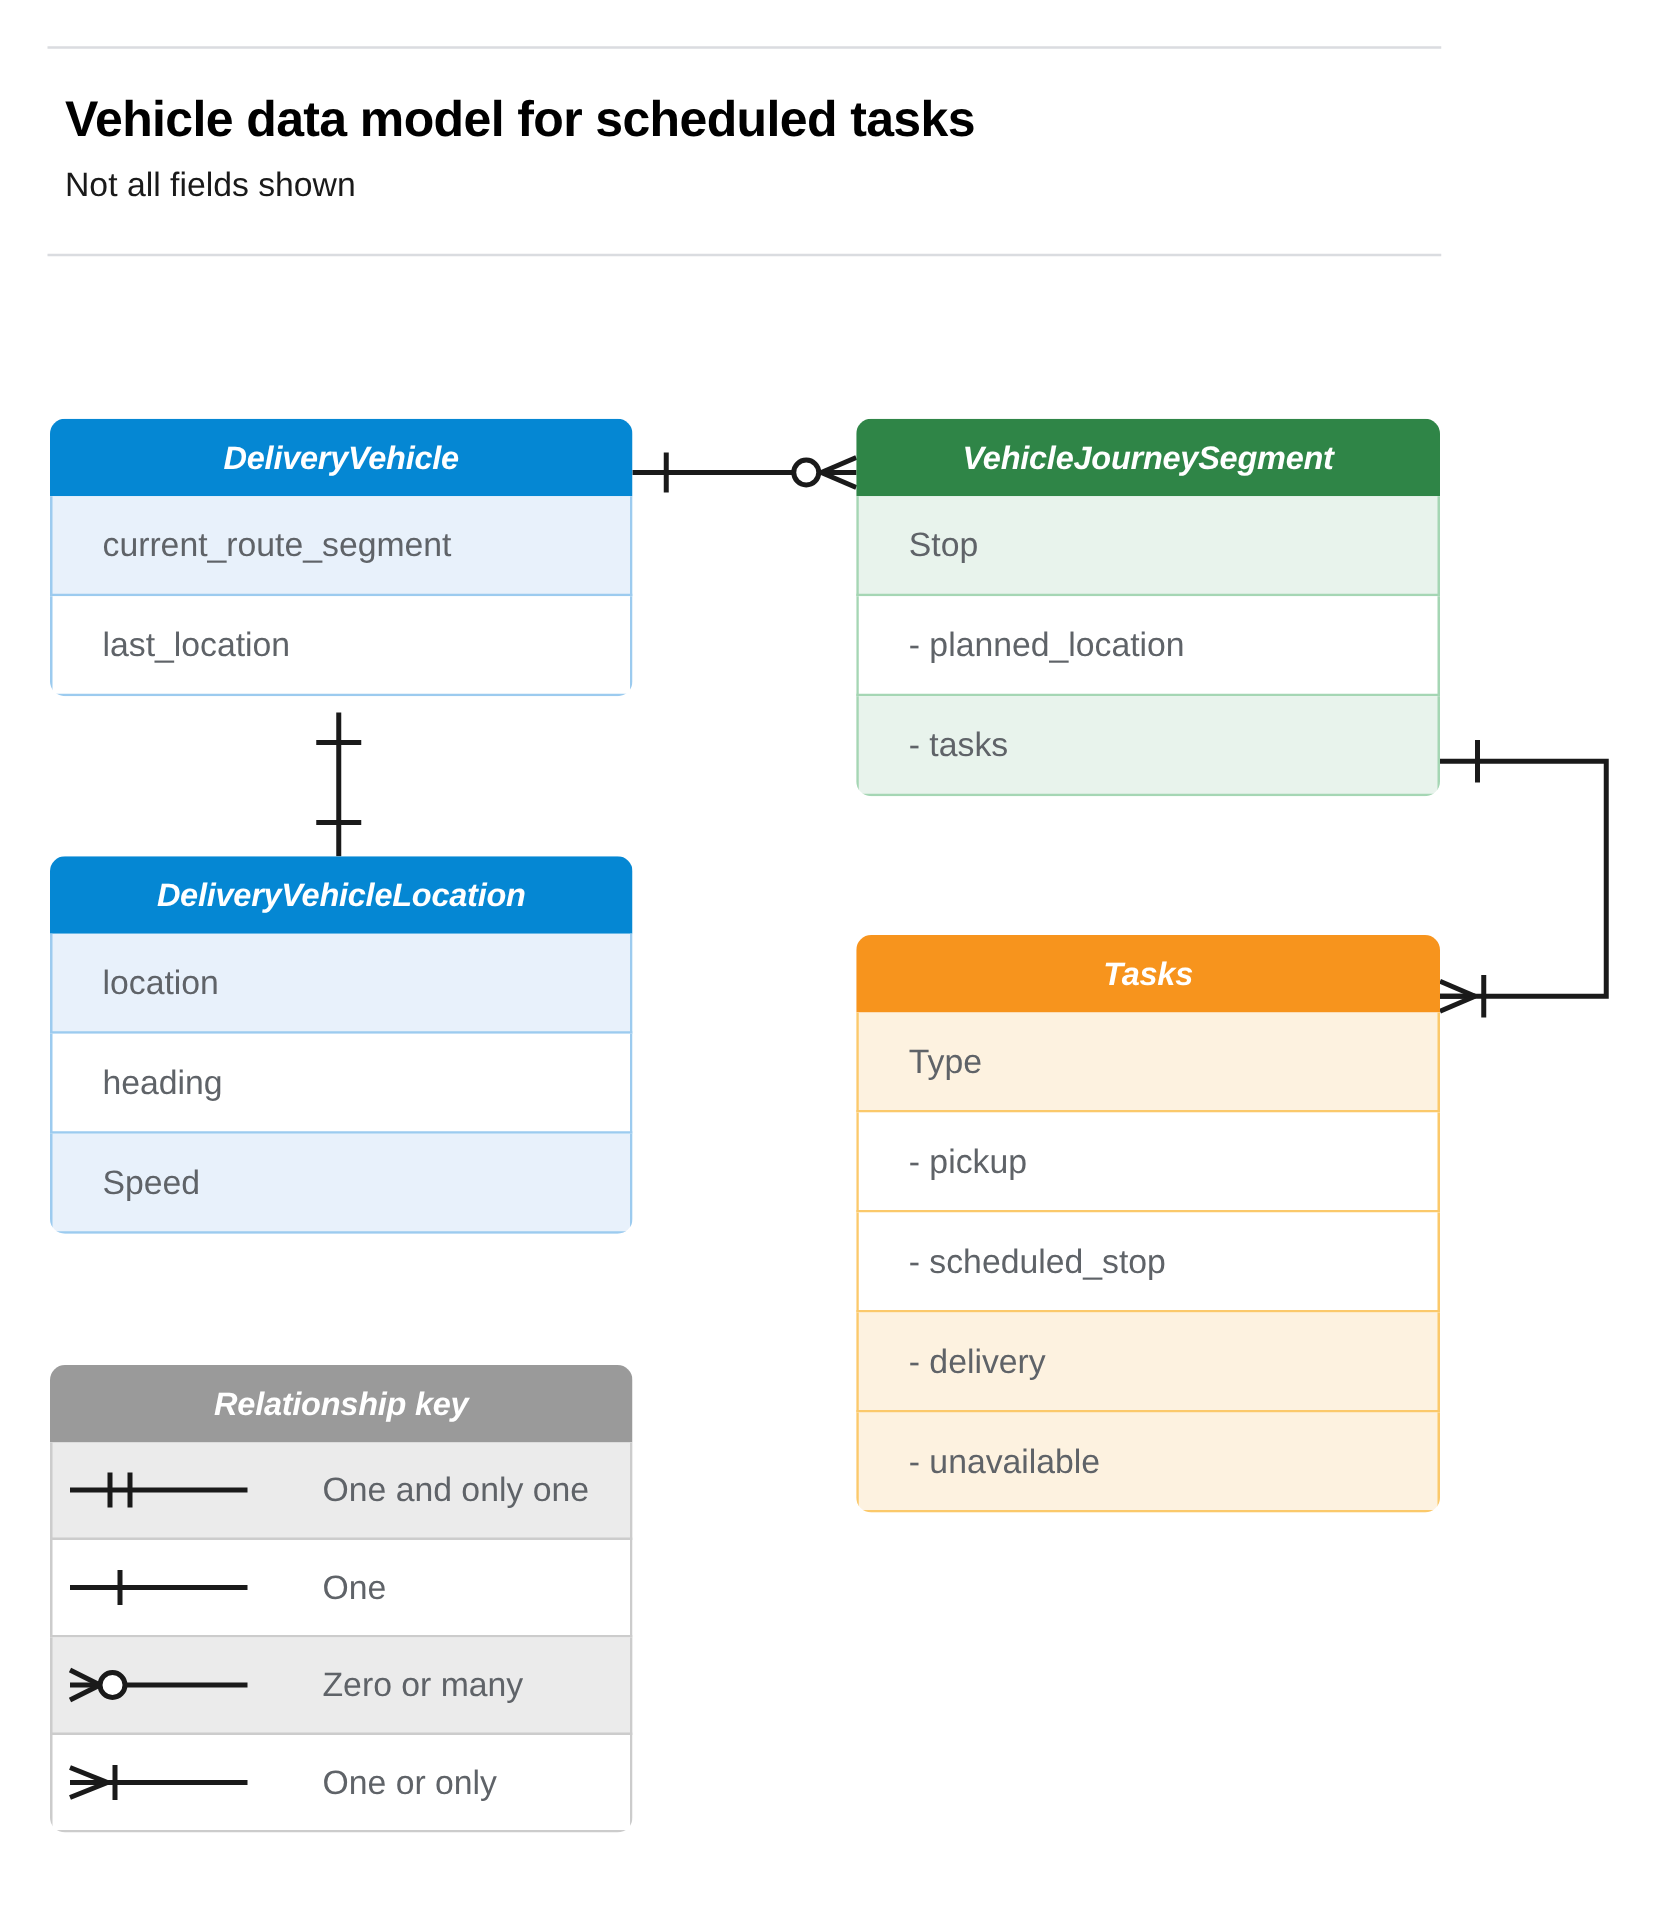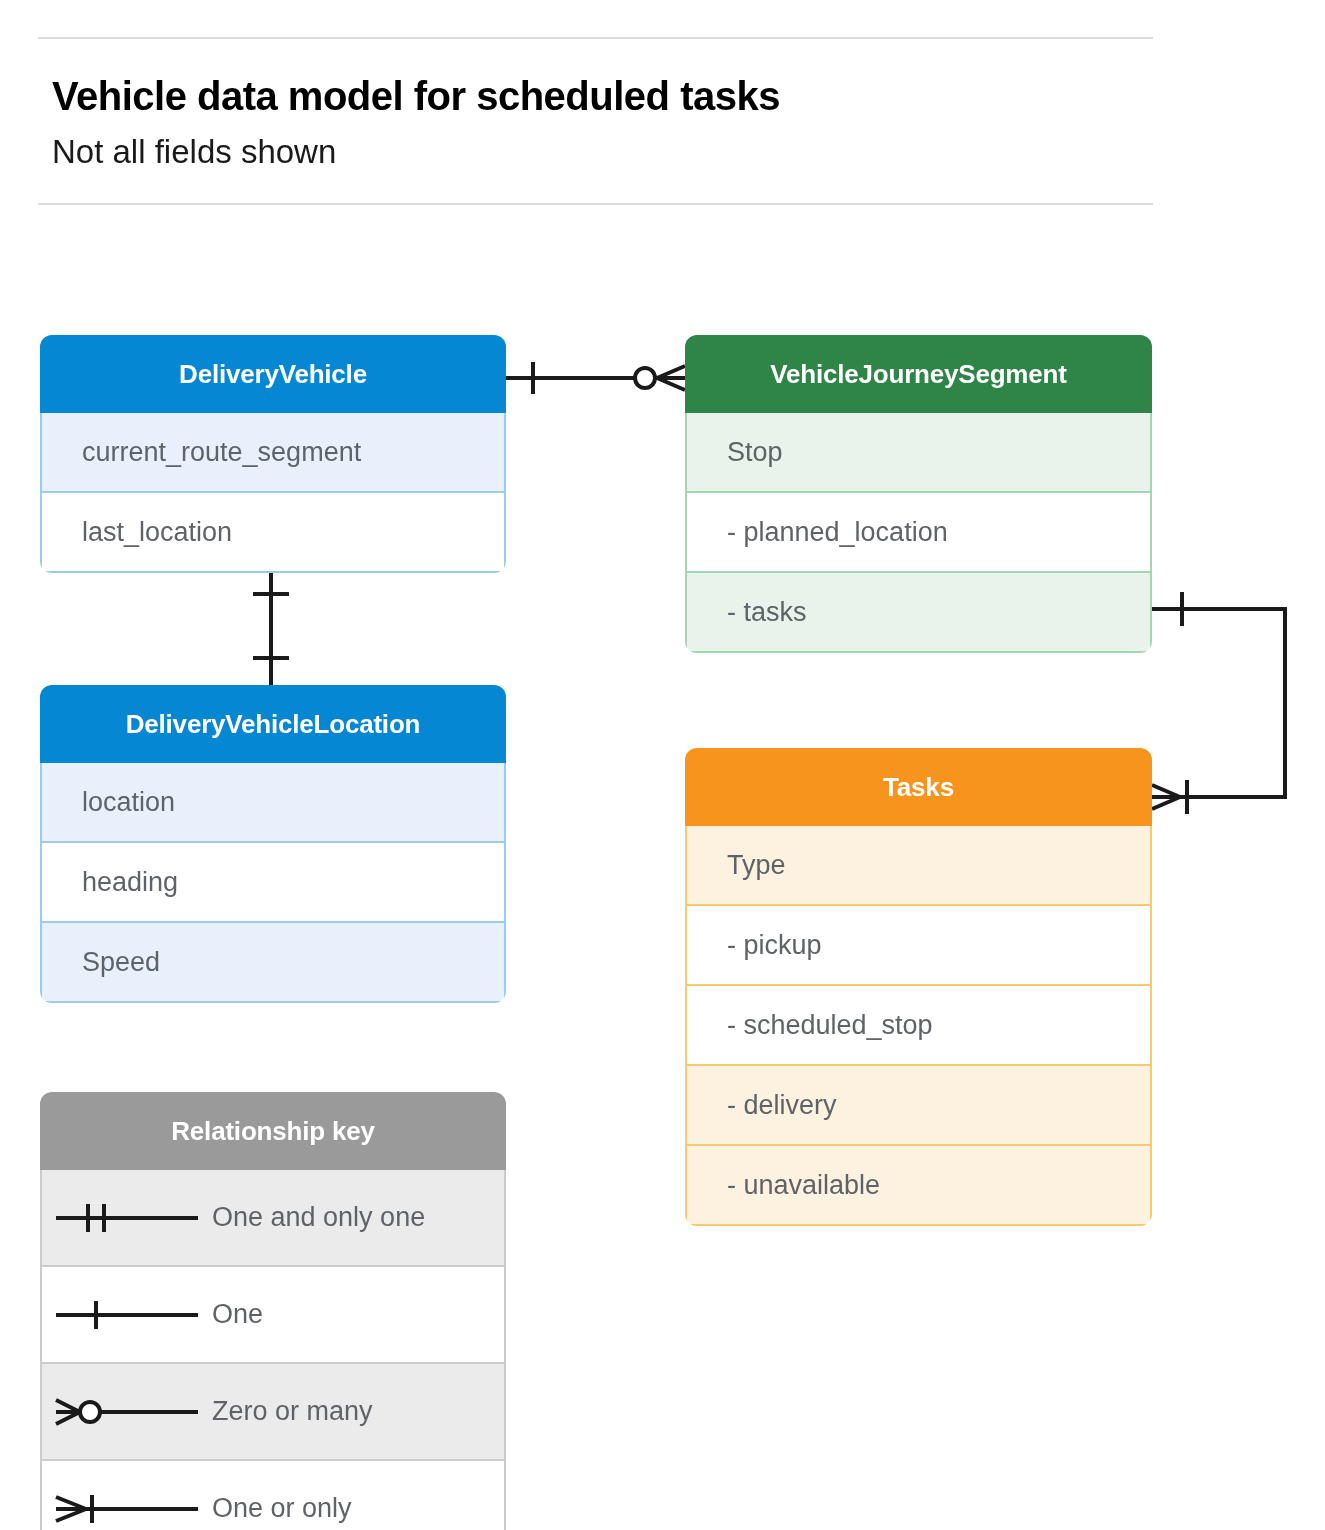--- a/index.html
+++ b/index.html
@@ -33,43 +33,44 @@
     font-size: 40px;
     font-weight: bold;
     color: #000000;
     letter-spacing: -0.5px;
     white-space: nowrap;
   }
   #page-subtitle {
     position: absolute;
     left: 52px;
     top: 133px;
-    font-size: 33px;
+    font-size: 27px;
     font-weight: normal;
     color: #1a1a1a;
     white-space: nowrap;
   }
 
   
   .entity {
     position: absolute;
     box-sizing: border-box;
     border-radius: 12px;
     overflow: hidden;
   }
   .entity-header {
     box-sizing: border-box;
-    height: 78px;
+    height: 62px;
     display: flex;
     align-items: center;
     justify-content: center;
     color: #ffffff;
     font-size: 26px;
     font-weight: bold;
     letter-spacing: -0.2px;
+    font-style: italic;
   }
   .entity-rows {
     box-sizing: border-box;
   }
   .entity-row {
     box-sizing: border-box;
     height: 80px;
     display: flex;
     align-items: center;
     padding-left: 40px;
@@ -105,28 +106,29 @@
   
   #entity-delivery-vehicle          { left: 40px;  top: 335px;  width: 466px; }
   #entity-delivery-vehicle-location { left: 40px;  top: 685px;  width: 466px; }
   #entity-vehicle-journey-segment   { left: 685px; top: 335px;  width: 467px; }
   #entity-tasks                     { left: 685px; top: 748px;  width: 467px; }
   #legend-relationship-key          { left: 40px;  top: 1092px; width: 466px; }
 
   
   .legend-row {
     box-sizing: border-box;
-    height: 97px;
+    height: 78px;
     display: flex;
     align-items: center;
     border-style: solid;
     border-width: 0 2px 2px 2px;
     border-color: #cccccc;
     font-size: 27px;
     color: #5f6368;
+    gap: 46px;
   }
   .legend-row.shade { background: #ebebeb; }
   .legend-row.plain { background: #ffffff; }
   .legend-sym {
     width: 170px;
     flex: 0 0 170px;
     display: flex;
     align-items: center;
     justify-content: center;
   }

